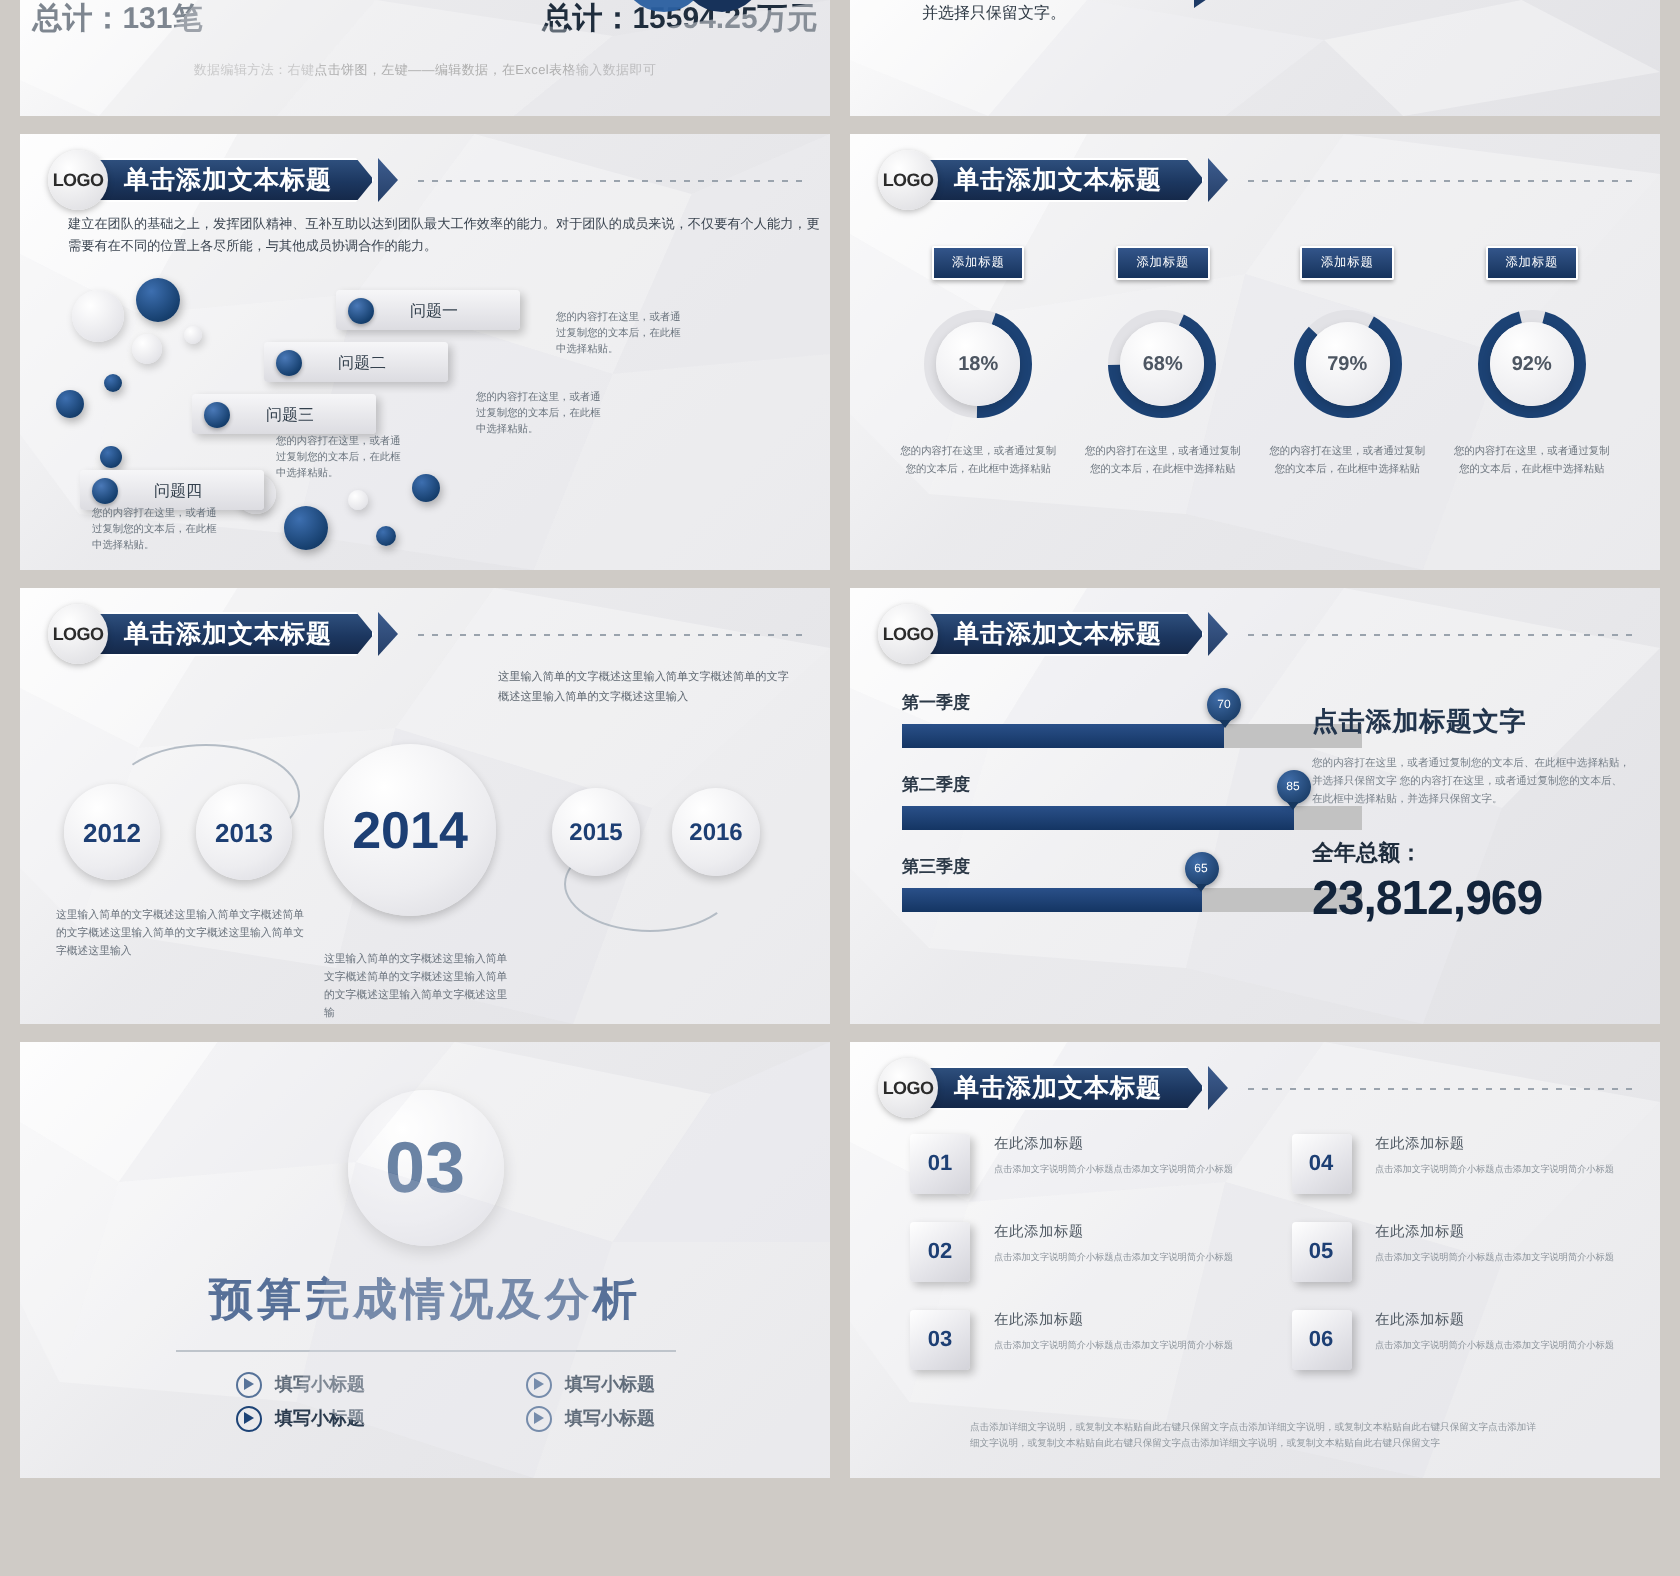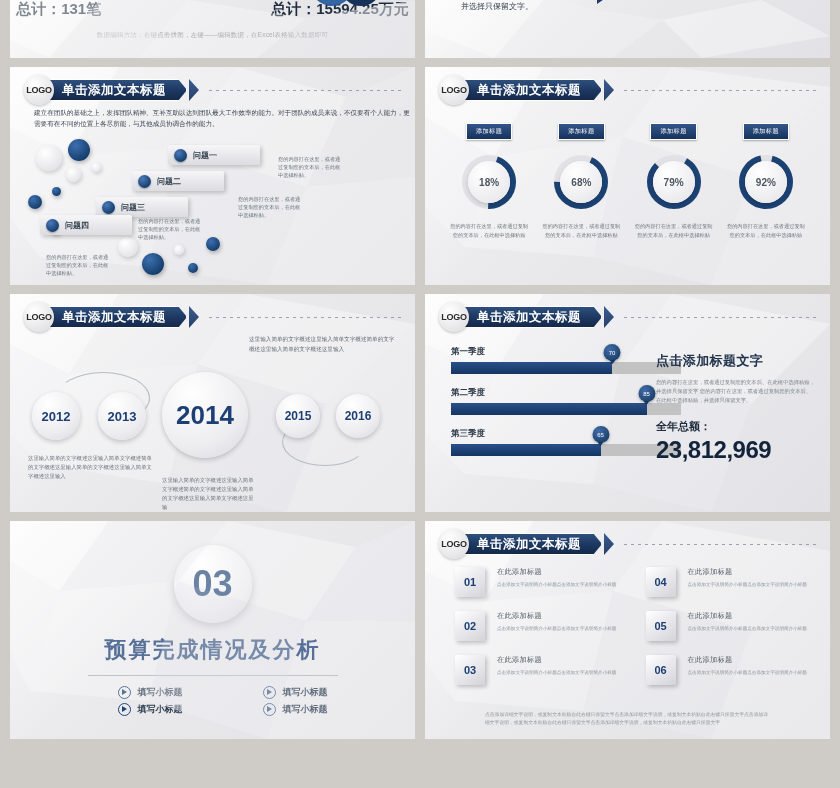--- a/index.html
+++ b/index.html
@@ -77,21 +77,21 @@
   .bub-d { background: radial-gradient(circle at 35% 30%, #3d6fb0, #17406f 70%, #0f2c50); box-shadow: 1px 2px 4px rgba(0,0,0,.28); }
   .bub-l { background: radial-gradient(circle at 35% 30%, #ffffff, #e6e6ea 70%, #d2d2d8); box-shadow: 1px 2px 4px rgba(0,0,0,.18); }
   .qbox {
     position:absolute; height:20px; min-width:92px; display:flex; align-items:center; gap:6px; padding:0 12px 0 6px;
     background: linear-gradient(180deg,#f6f6f8,#dcdce1);
     box-shadow: 2px 2px 4px rgba(0,0,0,.2); border-radius:2px;
   }
   .qdot { width:13px; height:13px; border-radius:50%;
      background: radial-gradient(circle at 35% 30%, #43goodrad, #17406f); background: radial-gradient(circle at 35% 30%, #4a79b8, #16406f 70%, #0e2a4d);
      box-shadow: 0 1px 2px rgba(0,0,0,.3); flex:none; }
-  .qlabel { font-size:8px; color:#33404d; font-weight:700; }
+  .qlabel { font-size:8px; color:#33404d; font-weight:400;margin-left:12px; }
   .qnote { position:absolute; width:64px; font-size:5.2px; line-height:8px; color:#6a747e; }
 
   
   .s4 { height: 218px; }
   .donuts { position:absolute; top:56px; left:0; width:100%; display:flex; justify-content:space-around; padding:0 18px; }
   .donut-col { width:88px; display:flex; flex-direction:column; align-items:center; }
   .tag {
     font-size:6.2px; color:#fff; background:linear-gradient(180deg,#33558a,#16335c);
     border:1px solid #fff; box-shadow:0 1px 2px rgba(0,0,0,.3);
     padding:3px 9px; border-radius:1px; letter-spacing:.4px;
@@ -261,21 +261,21 @@
         <span class="qlabel">问题二</span>
       </div>
       <div class="qnote" style="left:228px;top:128px;">您的内容打在这里，或者通过复制您的文本后，在此框中选择粘贴。</div>
 
       <div class="qbox" style="left:86px;top:130px;">
         <span class="qdot"></span>
         <span class="qlabel">问题三</span>
       </div>
       <div class="qnote" style="left:128px;top:150px;">您的内容打在这里，或者通过复制您的文本后，在此框中选择粘贴。</div>
 
-      <div class="qbox" style="left:30px;top:148px;">
+      <div class="qbox" style="left:30px;top:168px;">
         <span class="qdot"></span>
         <span class="qlabel">问题四</span>
       </div>
       <div class="qnote" style="left:36px;top:186px;">您的内容打在这里，或者通过复制您的文本后，在此框中选择粘贴。</div>
     </div>
 
     <div class="slide s4">
       <div class="poly">
         <svg viewBox="0 0 410 218" preserveAspectRatio="none">
           <polygon points="0,0 120,0 70,90 0,50" fill="#ffffff" opacity=".5"></polygon>

